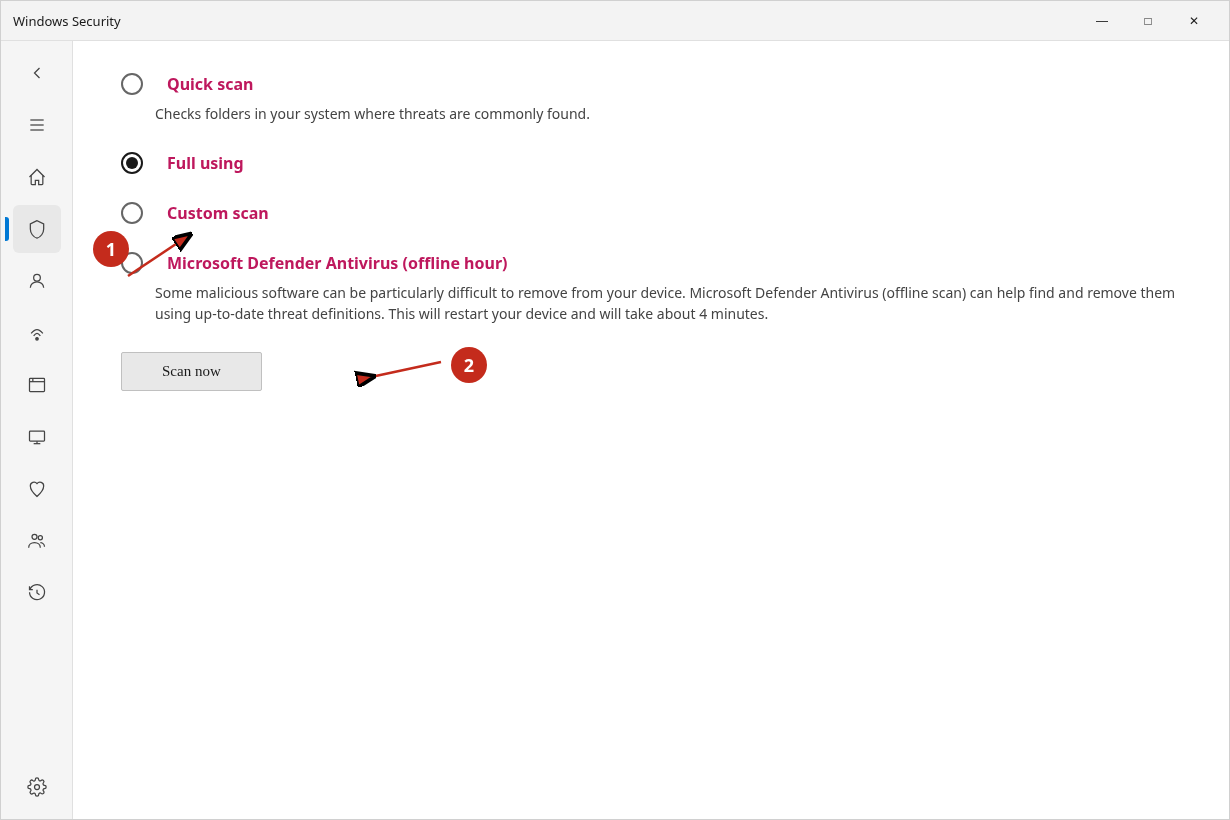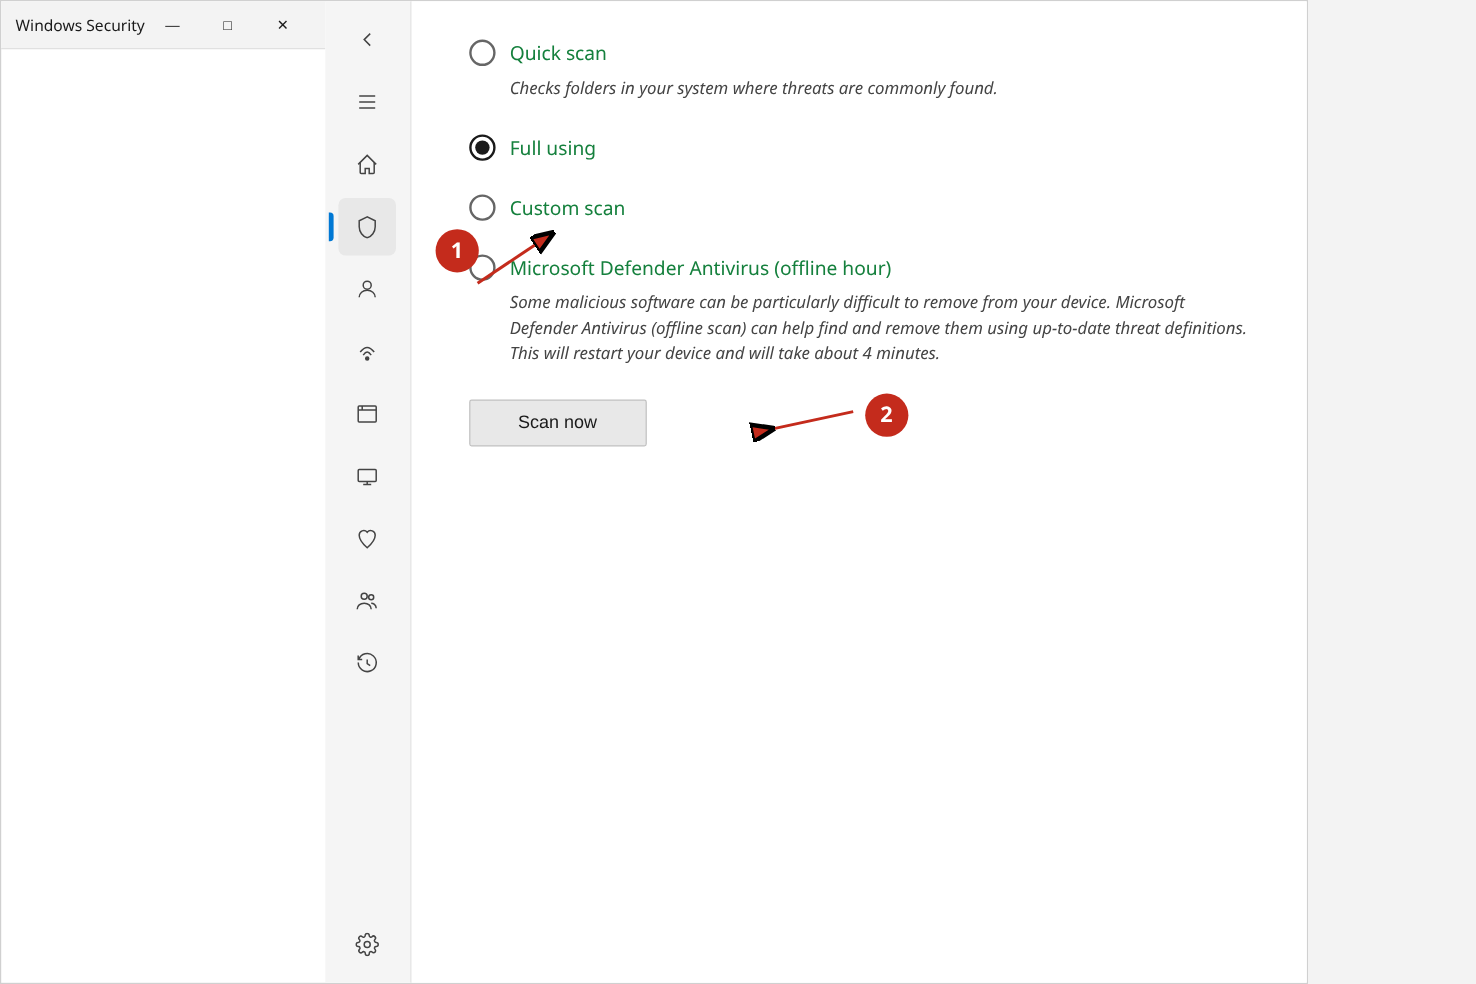--- a/index.html
+++ b/index.html
@@ -6,26 +6,26 @@
     body {
       width: 1230px;
       height: 820px;
       font-family: 'Segoe UI', system-ui, sans-serif;
       background: #f3f3f3;
       overflow: hidden;
     }
 
     
     .window {
-      width: 1090px;
+      width: 1230px;
       height: 820px;
       background: #ffffff;
       border: 1px solid #d0d0d0;
       display: flex;
-      flex-direction: row;
+      flex-direction: column;
     }
 
     .title-bar {
       height: 40px;
       background: #f3f3f3;
       display: flex;
       align-items: center;
       padding: 0 12px;
       border-bottom: 1px solid #e0e0e0;
       flex-shrink: 0;
@@ -140,43 +140,43 @@
 
     .radio-inner {
       width: 12px;
       height: 12px;
       border-radius: 50%;
       background: #1a1a1a;
     }
 
     .scan-option-title {
       font-size: 16px;
-      font-weight: 400;
-      color: #15803d;
+      font-weight: 700;
+      color: #be185d;
+      margin-left: 12px;
     }
 
     .scan-option-desc {
       font-size: 14px;
       color: #444;
       margin-left: 34px;
       line-height: 1.5;
-      font-style: italic;
     }
 
     
     .scan-btn-wrapper {
       margin-top: 16px;
     }
 
     .scan-btn {
       background: #e8e8e8;
       border: 1px solid #c0c0c0;
       padding: 10px 40px;
       font-size: 15px;
-      font-family: Liberation Sans, sans-serif;
+      font-family: Liberation Serif, serif;
       cursor: pointer;
       color: #1a1a1a;
       border-radius: 2px;
     }
 
     
     .annotation-circle {
       width: 36px;
       height: 36px;
       border-radius: 50%;

